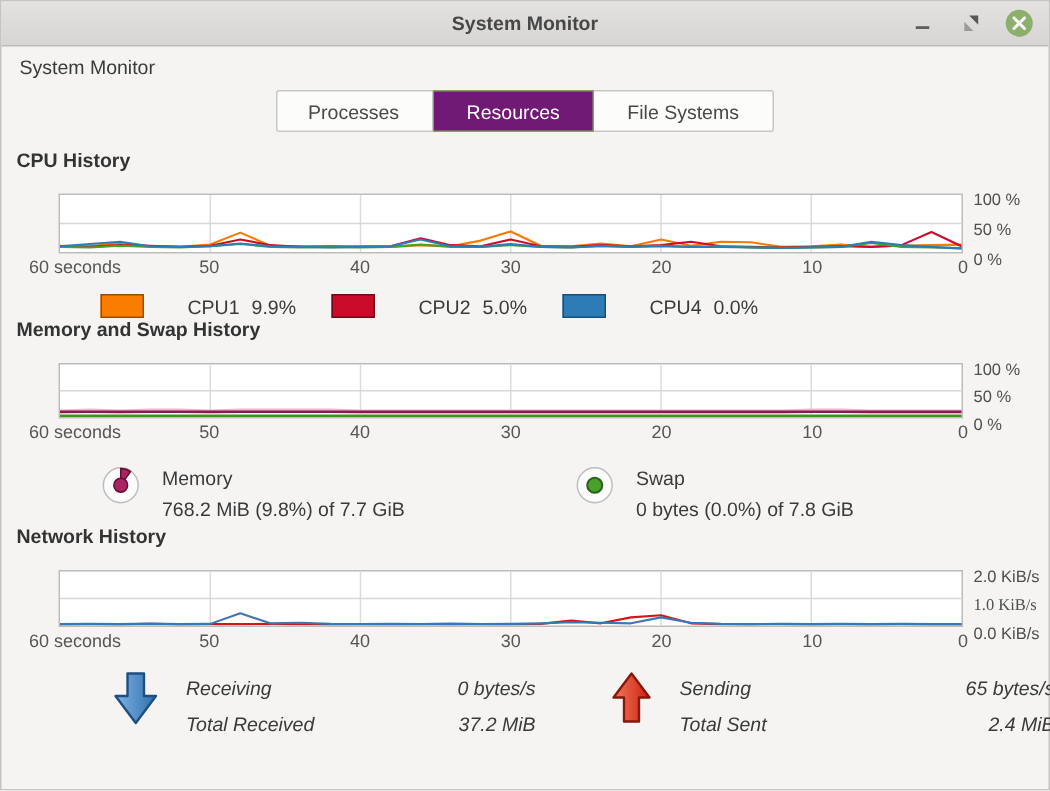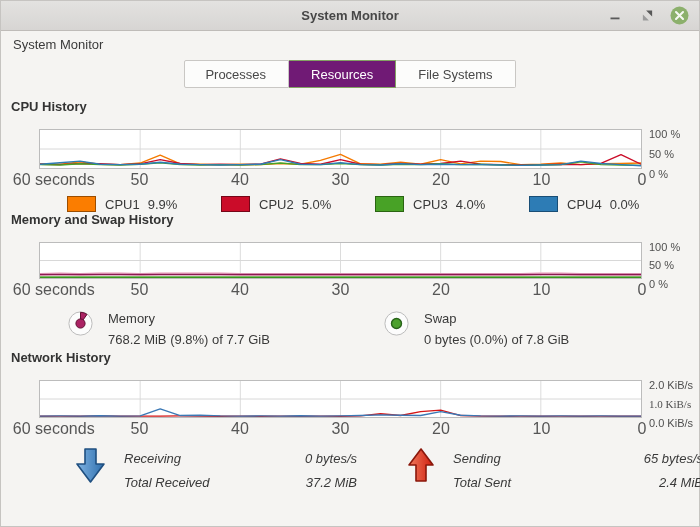--- a/index.html
+++ b/index.html
@@ -40,27 +40,27 @@
 
   .chart-row { display:flex; margin-top:15px; }
   .chart-frame { margin-left:38px; width:603px; position:relative;
     background:#ffffff; border:1px solid #bcbcbc; }
   .h-cpu { height:40px; } .h-mem { height:37px; } .h-net { height:38px; }
   .chart-frame svg { position:absolute; left:0; top:0; width:100%; height:100%; display:block; }
   .ylabels { position:relative; flex:1; font-size:11px; color:#4f4f4f; }
   .ylabels span { position:absolute; left:7px; transform:translateY(-35%); white-space:nowrap; }
 
   .axis-row { position:relative; height:15px; margin:2px 0 0 38px; width:603px;
-    font-size:16px; color:#565656; }
+    font-size:12px; color:#565656; }
   .axis-row span { position:absolute; top:0; transform:translateX(-50%); white-space:nowrap; }
   .axis-row span.first { transform:translateX(-32%); }
 
   
   .legend { display:flex; margin:10px 0 0 66px; }
-  .legend-item { display:flex; align-items:center; width:154px; }
+  .legend-item { display:flex; align-items:center; width:154px;gap:20px; }
   .swatch { width:29px; height:16px; border:1px solid #555; margin-right:9px; flex:none; }
   .legend-label .pct { margin-left:8px; }
 
   
   .memstats { display:flex; margin:12px 0 0 66px; }
   .mem-item { display:flex; align-items:flex-start; width:326px; }
   .pie-icon { flex:none; margin-right:14px; margin-top:2px; }
   .mem-text div { line-height:21px; }
 
   
@@ -147,24 +147,20 @@
     <div class="legend">
       <div class="legend-item">
         <span class="swatch" style="background: rgb(251, 125, 0); border-color: rgb(156, 77, 0);"></span>
         <span class="legend-label"><span>CPU1</span><span class="pct">9.9%</span></span>
       </div>
       <div class="legend-item">
         <span class="swatch" style="background: rgb(203, 12, 41); border-color: rgb(117, 6, 24);"></span>
         <span class="legend-label"><span>CPU2</span><span class="pct">5.0%</span></span>
       </div>
       <div class="legend-item">
-        <span class="swatch" style="background: rgb(72, 162, 38); border-color: rgb(42, 100, 18);"></span>
-        <span class="legend-label"><span>CPU3</span><span class="pct">4.0%</span></span>
-      </div>
-      <div class="legend-item">
         <span class="swatch" style="background: rgb(45, 124, 181); border-color: rgb(25, 78, 118);"></span>
         <span class="legend-label"><span>CPU4</span><span class="pct">0.0%</span></span>
       </div>
     </div>
 
     <div class="section-title mt-lg">Memory and Swap History</div>
     <div class="chart-row">
       <div class="chart-frame h-mem">
           <svg viewBox="0 0 100 100" preserveAspectRatio="none">
             <line x1="16.666666666666668" x2="16.666666666666668" y1="0" y2="100" stroke="#dcdcdc" vector-effect="non-scaling-stroke"></line>

